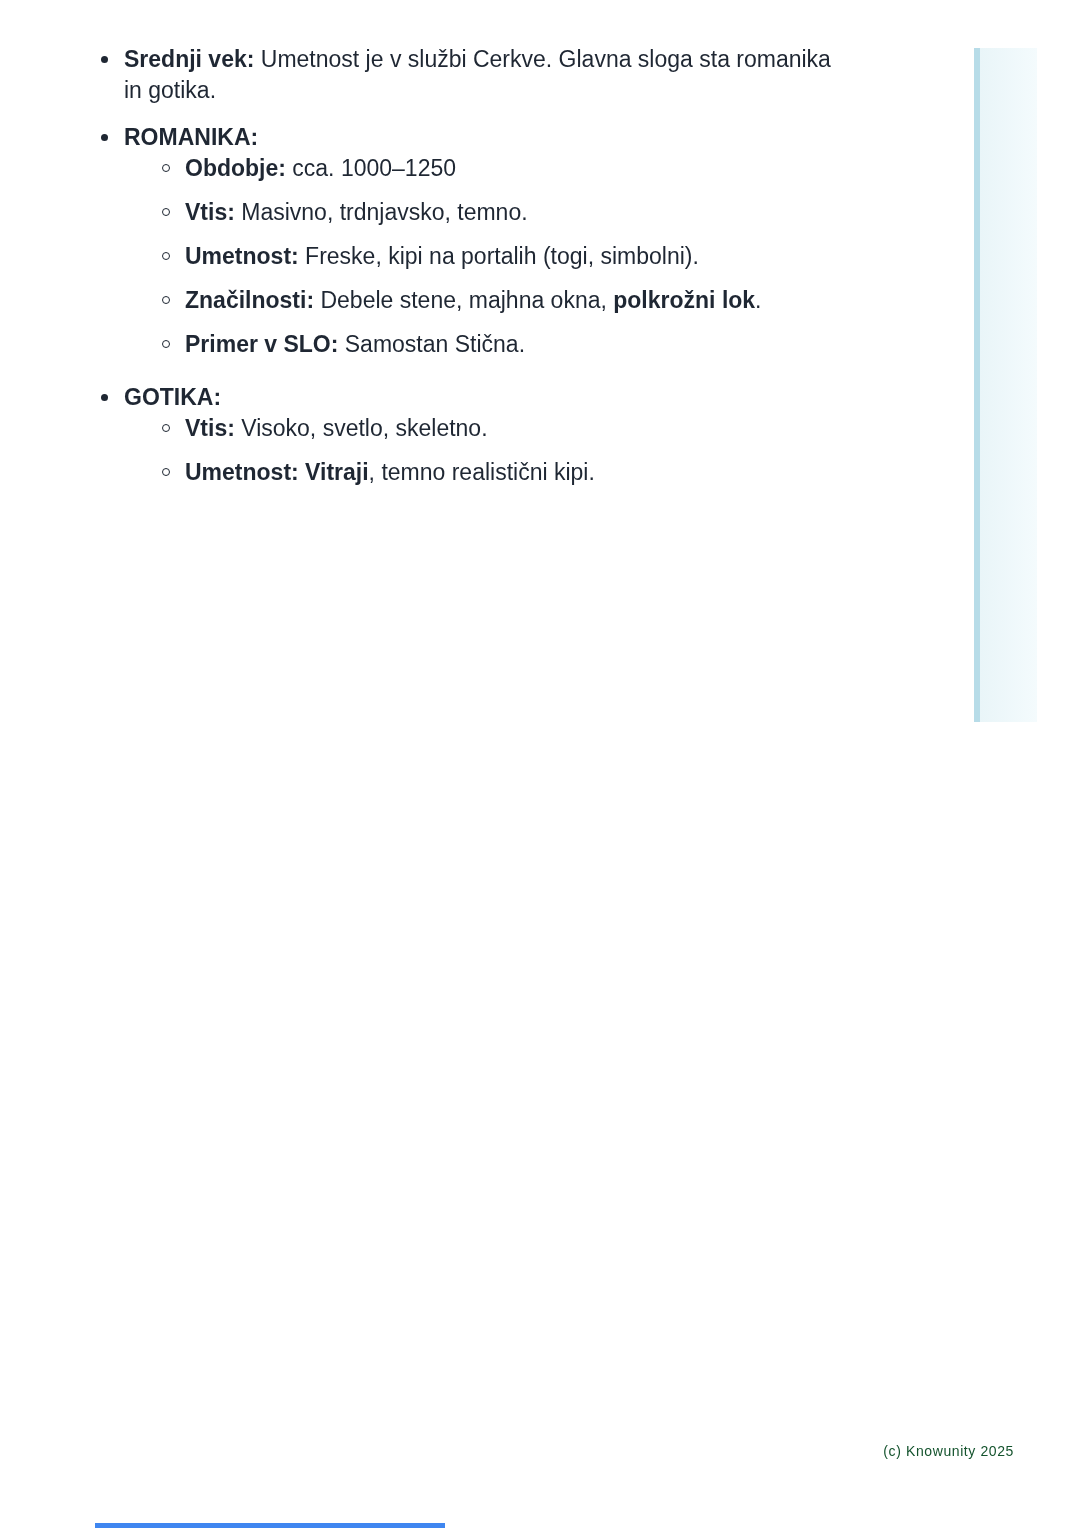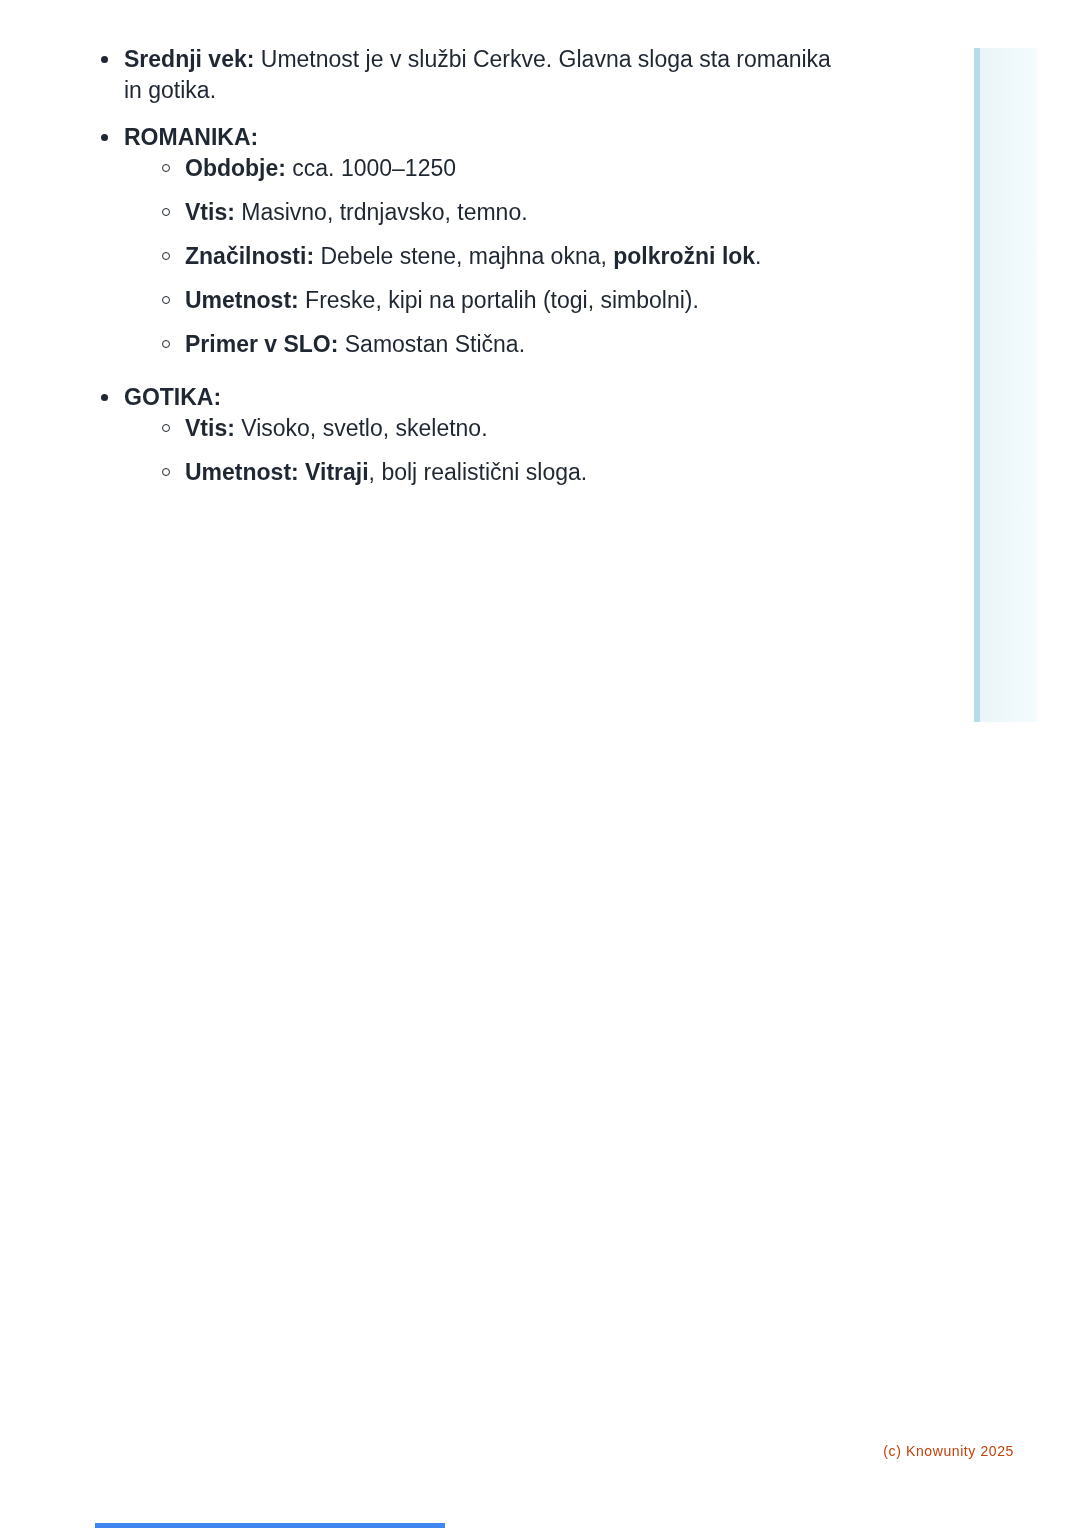--- a/index.html
+++ b/index.html
@@ -64,21 +64,21 @@
     border-left: 6px solid #b7dce8;
   }
 
   
   .footer {
     position: absolute;
     top: 1443px;
     right: 66px;
     font-size: 14px;
     letter-spacing: 0.6px;
-    color: #c2410c;
+    color: #14532d;
   }
 
   
   .bottom-bar {
     position: absolute;
     left: 95px;
     bottom: 0;
     width: 350px;
     height: 5px;
     background: #3f86f0;
@@ -104,44 +104,44 @@
         <li>
           <span class="marker-circle"></span>
           <span><span class="b">Obdobje:</span><span> cca. 1000–1250</span><span class="b"></span><span></span></span>
         </li>
         <li>
           <span class="marker-circle"></span>
           <span><span class="b">Vtis:</span><span> Masivno, trdnjavsko, temno.</span><span class="b"></span><span></span></span>
         </li>
         <li>
           <span class="marker-circle"></span>
-          <span><span class="b">Značilnosti:</span><span> Debele stene, majhna okna, </span><span class="b">polkrožni lok</span><span>.</span></span>
+          <span><span class="b">Umetnost:</span><span> Freske, kipi na portalih (togi, simbolni).</span><span class="b"></span><span></span></span>
         </li>
         <li>
           <span class="marker-circle"></span>
-          <span><span class="b">Umetnost:</span><span> Freske, kipi na portalih (togi, simbolni).</span><span class="b"></span><span></span></span>
+          <span><span class="b">Značilnosti:</span><span> Debele stene, majhna okna, </span><span class="b">polkrožni lok</span><span>.</span></span>
         </li>
         <li>
           <span class="marker-circle"></span>
           <span><span class="b">Primer v SLO:</span><span> Samostan Stična.</span><span class="b"></span><span></span></span>
         </li>
       </ul>
     </li>
 
     <li class="section-2">
       <span class="marker-disc"></span>
       <span class="b">GOTIKA:</span>
       <ul class="sub">
         <li>
           <span class="marker-circle"></span>
           <span><span class="b">Vtis:</span><span> Visoko, svetlo, skeletno.</span><span class="b"></span><span></span></span>
         </li>
         <li>
           <span class="marker-circle"></span>
-          <span><span class="b">Umetnost: Vitraji</span><span>, bolj realistični sloga.</span><span class="b"></span><span></span></span>
+          <span><span class="b">Umetnost: Vitraji</span><span>, temno realistični kipi.</span><span class="b"></span><span></span></span>
         </li>
       </ul>
     </li>
 
   </ul>
 </div>
 
 <div class="footer">(c) Knowunity 2025</div>
 
 <div class="bottom-bar"></div>

